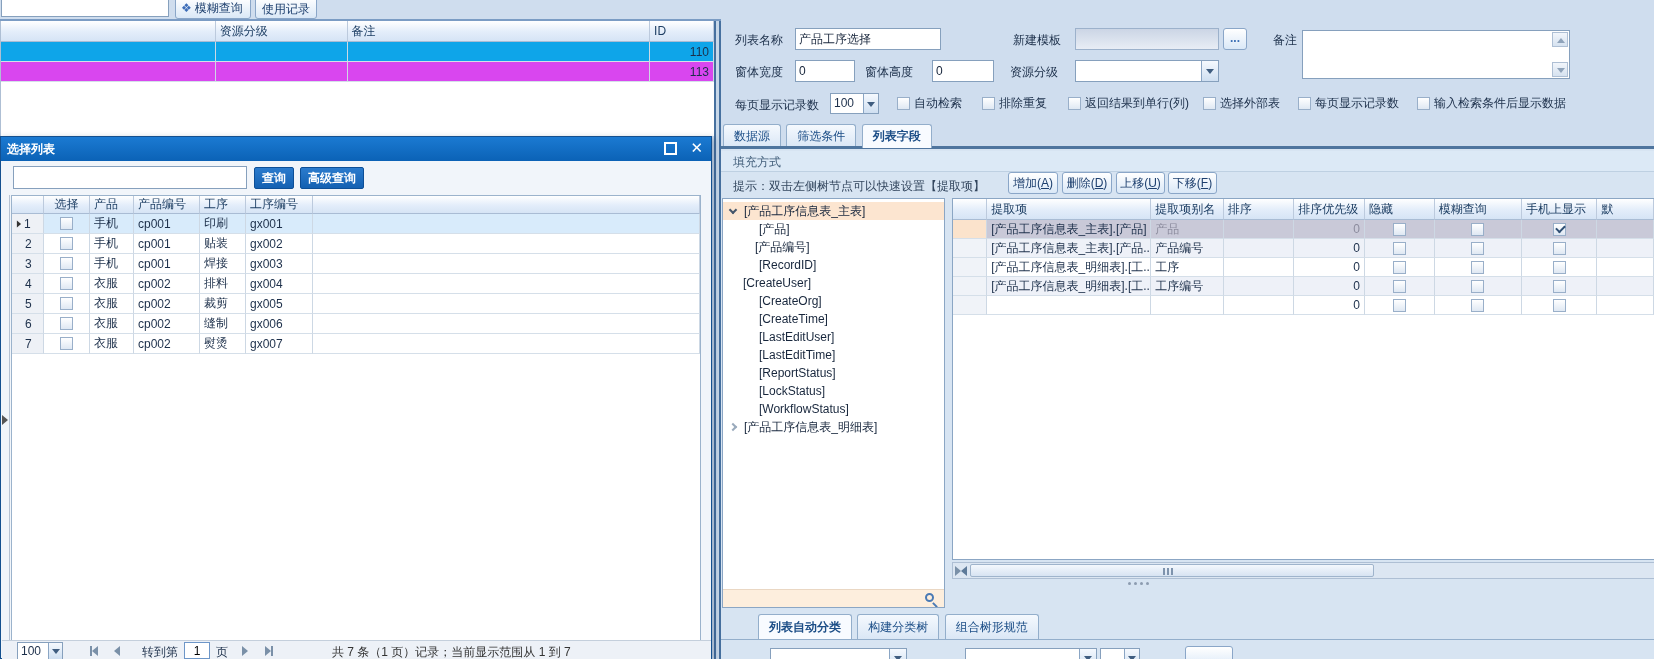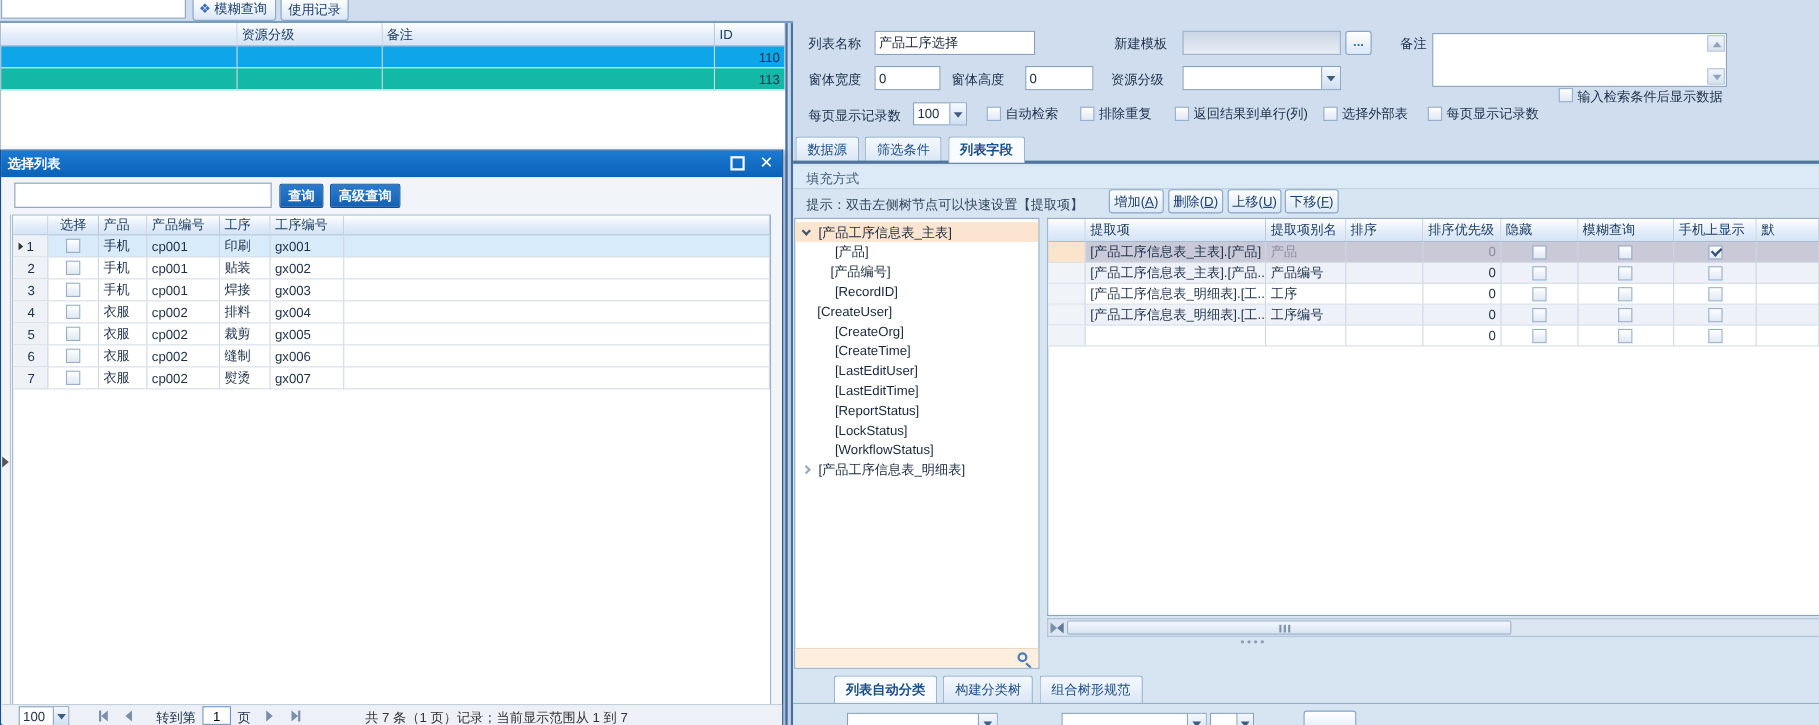--- a/index.html
+++ b/index.html
@@ -57,21 +57,21 @@
       <div class="hc" style="width:132px">资源分级</div>
       <div class="hc" style="width:303px">备注</div>
       <div class="hc" style="width:64px">ID</div>
     </div>
     <div class="hrow" style="height:20px;background:#0ea5e9">
       <div class="cell" style="width:215px"></div>
         <div class="cell" style="width:132px"></div>
         <div class="cell" style="width:303px"></div>
         <div class="cell" style="width:64px;justify-content:flex-end">110</div>
     </div>
-    <div class="hrow" style="height:20px;background:#14b8a6">
+    <div class="hrow" style="height:20px;background:#d946ef">
       <div class="cell" style="width:215px"></div>
         <div class="cell" style="width:132px"></div>
         <div class="cell" style="width:303px"></div>
         <div class="cell" style="width:64px;justify-content:flex-end">113</div>
     </div>
   </div>
 
   <div class="abs" style="left:714px;top:21px;width:7px;height:638px;background:#c7d7e8;border-left:2px solid #46709f;border-right:2px solid #46709f"></div>
 
   <div class="abs" style="left:721px;top:0;width:933px;height:659px;background:#cfddee"></div>
@@ -122,21 +122,21 @@
       <span class="lbl">返回结果到单行(列)</span>
     </div>
   <div class="abs" style="left:1203px;top:95px;display:flex;align-items:center;gap:4px">
       <span class="cb"></span>
       <span class="lbl">选择外部表</span>
     </div>
   <div class="abs" style="left:1298px;top:95px;display:flex;align-items:center;gap:4px">
       <span class="cb"></span>
       <span class="lbl">每页显示记录数</span>
     </div>
-  <div class="abs" style="left:1417px;top:80px;display:flex;gap:4px">
+  <div class="abs" style="left:1417px;top:95px;display:flex;align-items:center;gap:4px">
       <span class="cb"></span>
       <span class="lbl">输入检索条件后显示数据</span>
     </div>
 
   <div class="abs" style="left:723px;top:124px;height:24px">
     <span class="tab">数据源</span>
     <span class="tab">筛选条件</span>
     <span class="tab active" style="position:relative;z-index:2">列表字段</span>
   </div>
   <div class="abs" style="left:721px;top:146px;width:933px;height:3px;background:#4f759e"></div>

